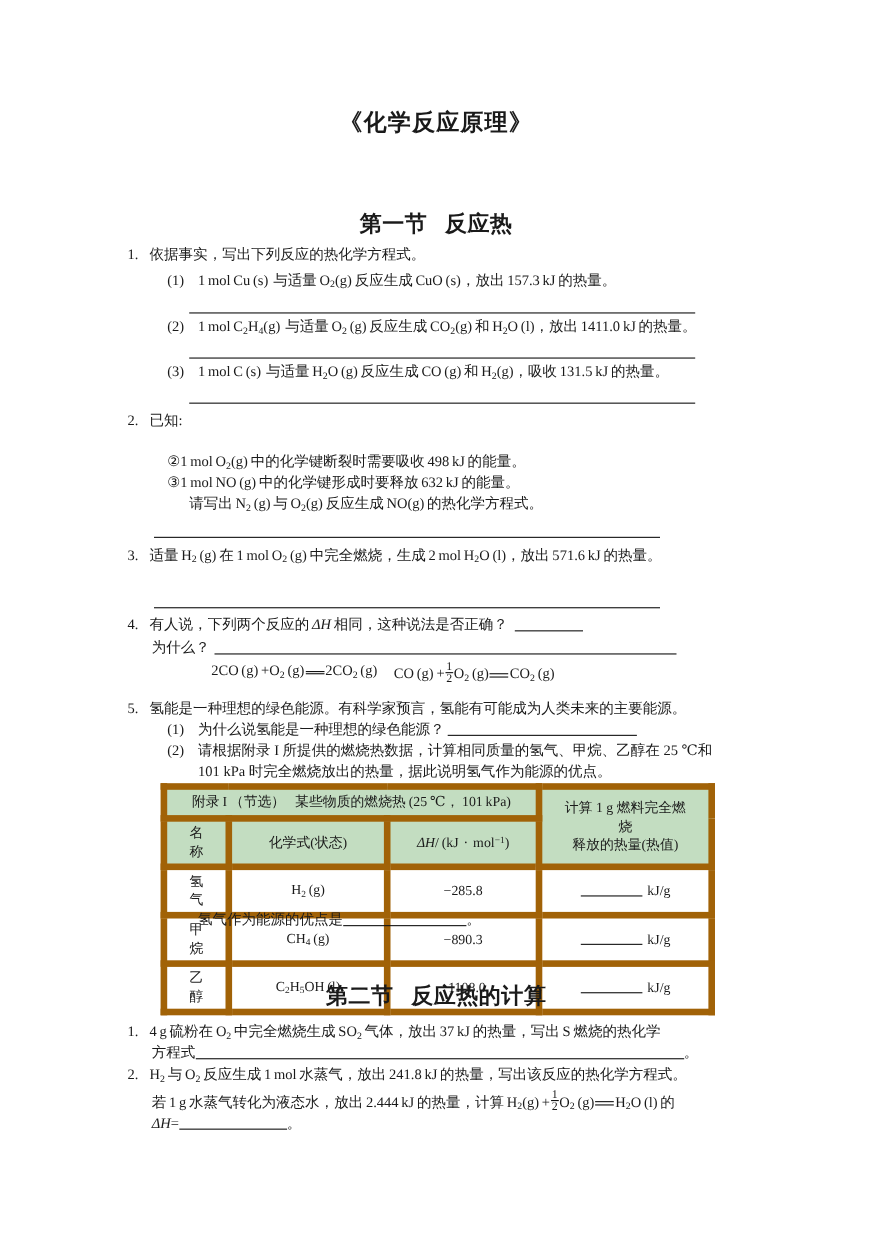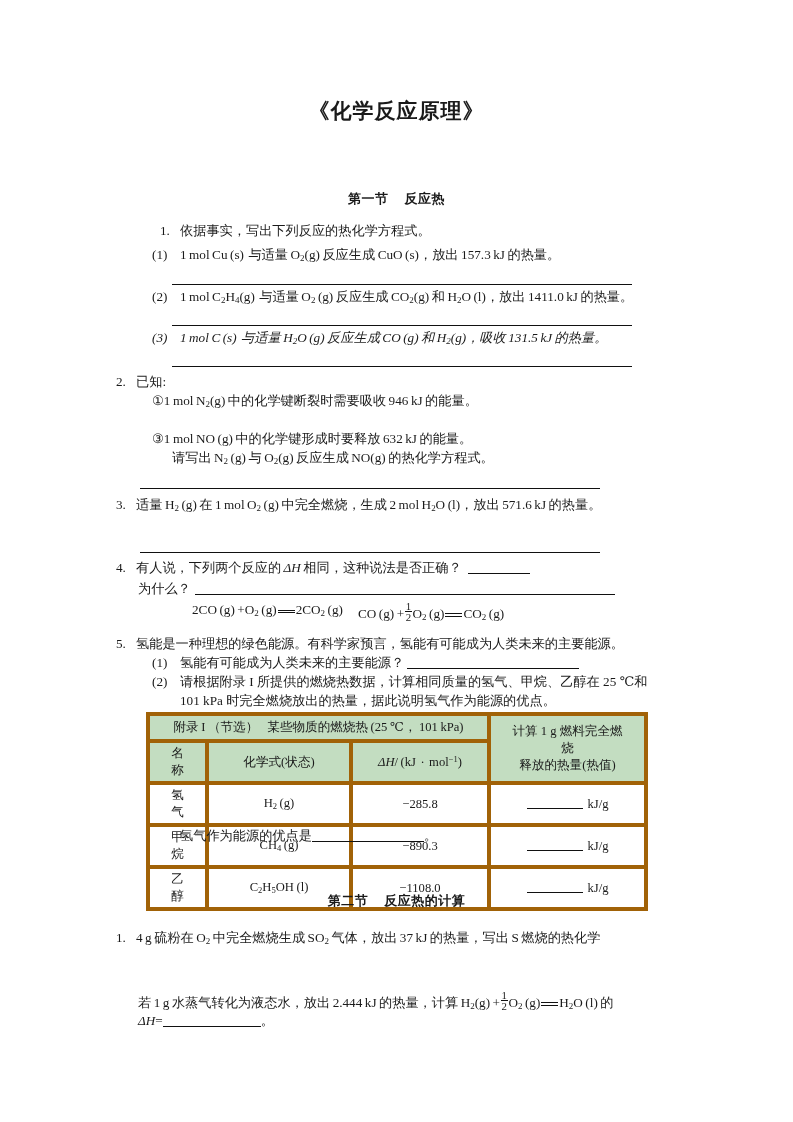--- a/index.html
+++ b/index.html
@@ -40,21 +40,21 @@
     font-weight: bold;
     letter-spacing: 1px;
   }
   .chapter-title .gap { display: inline-block; width: 22px; }
 
   .section-title {
     position: absolute;
     left: 0;
     width: 793px;
     text-align: center;
-    font-size: 13px;
+    font-size: 20px;
     font-weight: bold;
     font-family: "DejaVu Sans", "Liberation Sans", sans-serif;
     letter-spacing: 0.5px;
   }
   #sec1-title { top: 190px; }
   #sec2-title { top: 892px; }
   .section-title .gap { display: inline-block; width: 16px; }
 
   
   .ln {
@@ -122,21 +122,21 @@
   #burn-table {
     position: absolute;
     left: 146px;
     top: 712px;
     width: 498px;
     border-collapse: collapse;
     font-size: 12.6px;
     table-layout: fixed;
   }
   #burn-table td {
-    border: 4px solid #a16207;
+    border: 6px solid #a16207;
     padding: 2px 19px;
     text-align: center;
     height: 19px;
     vertical-align: middle;
   }
   #burn-table .hdr { background: #c3ddc1; }
   #burn-table .blankcell { text-align: center; }
   #burn-table .blankcell .inline-rule { width: 56px; margin-right: 5px; }
 
   
@@ -155,45 +155,45 @@
 
 <div class="page">
 
   <div class="book-title">《化学反应原理》</div>
 
 
   <div class="section-title" id="sec1-title">
     <span>第一节</span><span class="gap"></span><span>反应热</span>
   </div>
 
-  <div class="ln" style="left:116px; top:222px;margin-left:44px;">
+  <div class="ln" style="left:116px; top:222px;">
     <span class="num" style="width:20px;">1.</span><span>依据事实，写出下列反应的热化学方程式。</span>
   </div>
 
   <div class="ln" style="left:152px; top:246px;">
     <span class="sub-label" style="width:28px;">(1)</span><span>1<span class="ts"></span>mol<span class="ts"></span>Cu<span class="ts"></span>(s)<span class="sp"></span>与适量<span class="ts"></span>O<sub>2</sub>(g)<span class="ts"></span>反应生成<span class="ts"></span>CuO<span class="ts"></span>(s)，放出<span class="ts"></span>157.3<span class="ts"></span>kJ<span class="ts"></span>的热量。</span>
   </div>
   <div class="rule" style="left:172px; top:284px; width:460px;"></div>
 
   <div class="ln" style="left:152px; top:288px;">
     <span class="sub-label" style="width:28px;">(2)</span><span>1<span class="ts"></span>mol<span class="ts"></span>C<sub>2</sub>H<sub>4</sub>(g)<span class="sp"></span>与适量<span class="ts"></span>O<sub>2</sub><span class="ts"></span>(g)<span class="ts"></span>反应生成<span class="ts"></span>CO<sub>2</sub>(g)<span class="ts"></span>和<span class="ts"></span>H<sub>2</sub>O<span class="ts"></span>(l)，放出<span class="ts"></span>1411.0<span class="ts"></span>kJ<span class="ts"></span>的热量。</span>
   </div>
   <div class="rule" style="left:172px; top:325px; width:460px;"></div>
 
-  <div class="ln" style="left:152px; top:329px;font-style:italic;">
+  <div class="ln" style="left:152px; top:329px;">
     <span class="sub-label" style="width:28px;">(3)</span><span>1<span class="ts"></span>mol<span class="ts"></span>C<span class="ts"></span>(s)<span class="sp"></span>与适量<span class="ts"></span>H<sub>2</sub>O<span class="ts"></span>(g)<span class="ts"></span>反应生成<span class="ts"></span>CO<span class="ts"></span>(g)<span class="ts"></span>和<span class="ts"></span>H<sub>2</sub>(g)，吸收<span class="ts"></span>131.5<span class="ts"></span>kJ<span class="ts"></span>的热量。</span>
   </div>
   <div class="rule" style="left:172px; top:366px; width:460px;"></div>
 
   <div class="ln" style="left:116px; top:373px;">
     <span class="num" style="width:20px;">2.</span><span>已知:</span>
   </div>
 
-  <div class="ln" style="left:152px; top:392px;">
-    <span>①</span><span>1<span class="ts"></span>mol<span class="ts"></span>N<sub>2</sub>(g)<span class="ts"></span>中的化学键断裂时需要吸收<span class="ts"></span>946<span class="ts"></span>kJ<span class="ts"></span>的能量。</span>
+  <div class="ln" style="left:152px; top:411px;">
+    <span>②</span><span>1<span class="ts"></span>mol<span class="ts"></span>O<sub>2</sub>(g)<span class="ts"></span>中的化学键断裂时需要吸收<span class="ts"></span>498<span class="ts"></span>kJ<span class="ts"></span>的能量。</span>
   </div>
   <div class="ln" style="left:152px; top:430px;">
     <span>③</span><span>1<span class="ts"></span>mol<span class="ts"></span>NO<span class="ts"></span>(g)<span class="ts"></span>中的化学键形成时要释放<span class="ts"></span>632<span class="ts"></span>kJ<span class="ts"></span>的能量。</span>
   </div>
   <div class="ln" style="left:152px; top:449px;margin-left:20px;">
     <span>请写出<span class="ts"></span>N<sub>2</sub><span class="ts"></span>(g)<span class="ts"></span>与<span class="ts"></span>O<sub>2</sub>(g)<span class="ts"></span>反应生成<span class="ts"></span>NO(g)<span class="ts"></span>的热化学方程式。</span>
   </div>
   <div class="rule" style="left:140px; top:488px; width:460px;"></div>
 
   <div class="ln" style="left:116px; top:496px;">
@@ -213,21 +213,21 @@
   </div>
   <div class="ln" style="left:358px; top:601px;">
     CO<span class="ts"></span>(g)<span class="ts"></span>+<span class="frac"><span class="n">1</span><span class="d">2</span></span>O<sub>2</sub><span class="ts"></span>(g)<span class="eq"></span>CO<sub>2</sub><span class="ts"></span>(g)
   </div>
 
   <div class="ln" style="left:116px; top:635px;">
     <span class="num" style="width:20px;">5.</span><span>氢能是一种理想的绿色能源。有科学家预言，氢能有可能成为人类未来的主要能源。</span>
   </div>
 
   <div class="ln" style="left:152px; top:654px;">
-    <span class="sub-label" style="width:28px;">(1)</span><span>氢能有可能成为人类未来的主要能源？</span><span class="inline-rule" style="width:172px;margin-left:3px;"></span>
+    <span class="sub-label" style="width:28px;">(1)</span><span>为什么说氢能是一种理想的绿色能源？</span><span class="inline-rule" style="width:172px;margin-left:3px;"></span>
   </div>
 
   <div class="ln" style="left:152px; top:673px;">
     <span class="sub-label" style="width:28px;">(2)</span><span>请根据附录 I 所提供的燃烧热数据，计算相同质量的氢气、甲烷、乙醇在 25 ℃和</span>
   </div>
   <div class="ln" style="left:180px; top:692px;">
     <span>101 kPa 时完全燃烧放出的热量，据此说明氢气作为能源的优点。</span>
   </div>
 
   <table id="burn-table">
@@ -278,21 +278,27 @@
     <span>氢气作为能源的优点是</span><span class="inline-rule" style="width:112px;"></span><span>。</span>
   </div>
 
   <div class="section-title" id="sec2-title">
     <span>第二节</span><span class="gap"></span><span>反应热的计算</span>
   </div>
 
   <div class="ln" style="left:116px; top:929px;">
     <span class="num" style="width:20px;">1.</span><span>4<span class="ts"></span>g<span class="ts"></span>硫粉在<span class="ts"></span>O<sub>2</sub><span class="ts"></span>中完全燃烧生成<span class="ts"></span>SO<sub>2</sub><span class="ts"></span>气体，放出<span class="ts"></span>37<span class="ts"></span>kJ<span class="ts"></span>的热量，写出<span class="ts"></span>S<span class="ts"></span>燃烧的热化学</span>
   </div>
-
+  <div class="ln" style="left:138px; top:948px;">
+    <span>方程式</span><span class="inline-rule" style="width:444px;"></span><span>。</span>
+  </div>
+
+  <div class="ln" style="left:116px; top:968px;">
+    <span class="num" style="width:20px;">2.</span><span>H<sub>2</sub><span class="ts"></span>与<span class="ts"></span>O<sub>2</sub><span class="ts"></span>反应生成<span class="ts"></span>1<span class="ts"></span>mol<span class="ts"></span>水蒸气，放出<span class="ts"></span>241.8<span class="ts"></span>kJ<span class="ts"></span>的热量，写出该反应的热化学方程式。</span>
+  </div>
   <div class="ln" style="left:138px; top:990px;">
     <span>若<span class="ts"></span>1<span class="ts"></span>g<span class="ts"></span>水蒸气转化为液态水，放出<span class="ts"></span>2.444<span class="ts"></span>kJ<span class="ts"></span>的热量，计算<span class="ts"></span>H<sub>2</sub>(g)<span class="ts"></span>+<span class="frac"><span class="n">1</span><span class="d">2</span></span>O<sub>2</sub><span class="ts"></span>(g)<span class="eq"></span>H<sub>2</sub>O<span class="ts"></span>(l)<span class="ts"></span>的</span>
   </div>
   <div class="ln" style="left:138px; top:1012px;">
     <span><i>ΔH</i>=</span><span class="inline-rule" style="width:98px;"></span><span>。</span>
   </div>
 
 
 </div>
 

